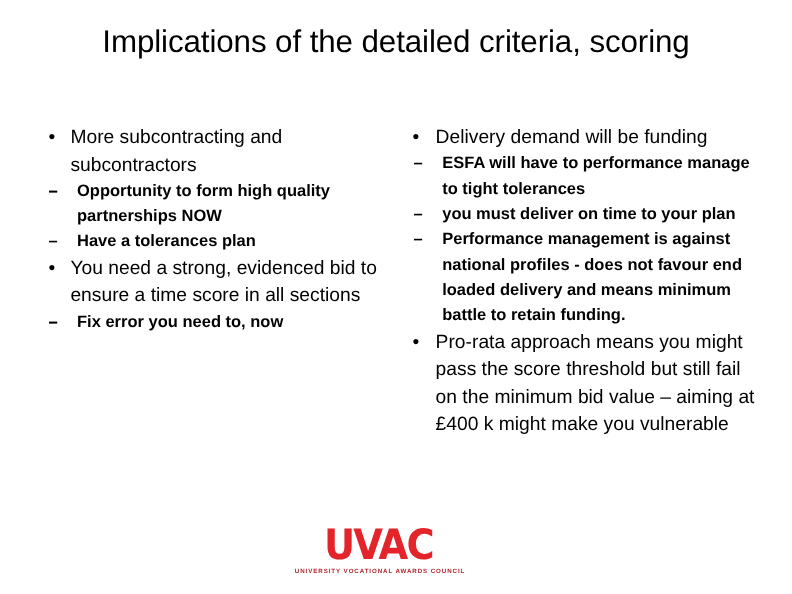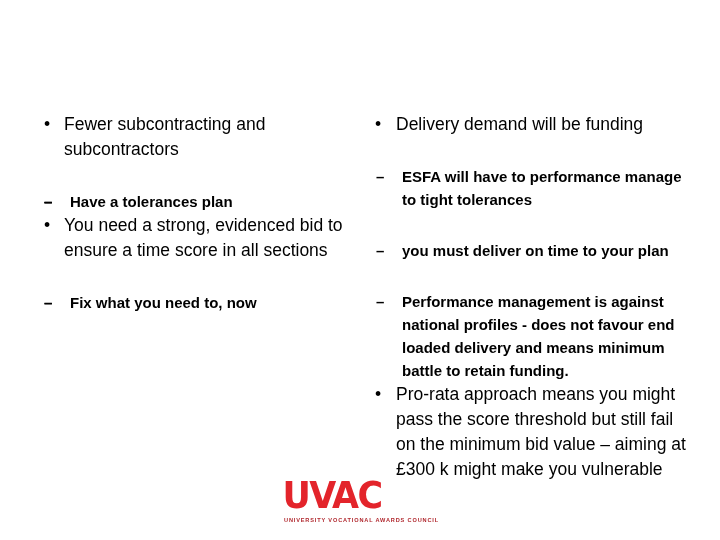--- a/index.html
+++ b/index.html
@@ -99,43 +99,42 @@
   li.b2 > .marker {
     position: absolute;
     left: 8px;
     top: 0;
     font-size: 15px;
     line-height: 23px;
     font-weight: 700;
   }
   li.b2 > .txt {
     display: block;
-    margin-top: 28px;
   }
 
   
   .sub-wrap { margin: 0; padding: 0; }
 
   
   .gap-before-b1 { margin-top: 2px; }
 
   
   .column-right li.b1 { padding-left: 30px; }
   .column-right li.b1 > .marker { left: 9px; }
   .column-right li.b2 { padding-left: 36px; }
   .column-right li.b2 > .marker { left: 10px; }
 
   
   .logo {
     position: absolute;
-    left: 284px;
+    left: 268px;
     top: 476px;
     width: 152px;
     height: 46px;
-    text-align: left;
+    text-align: center;
   }
   .logo-word {
     display: block;
     font-family: "DejaVu Sans", sans-serif;
     font-size: 38px;
     line-height: 38px;
     font-weight: 700;
     font-stretch: condensed;
     letter-spacing: -1.5px;
     color: #E3242B;
@@ -152,58 +151,60 @@
     color: #B0272D;
     white-space: nowrap;
   }
 </style>
 </head>
 <body>
 
 <div class="slide">
 
   <div class="slide-title">
+    <span class="t-line">Implications of the detailed criteria, scoring</span>
   </div>
 
   <div class="body-columns">
 
     <div class="column column-left">
       <ul class="lvl1">
 
         <li class="b1">
           <span class="marker">•</span>
-          <span class="txt">Fewer subcontracting and subcontractors</span>
+          <span class="txt">More subcontracting and subcontractors</span>
         </li>
         <div class="sub-wrap">
           <ul class="lvl2">
             <li class="b2">
               <span class="marker">–</span>
             </li>
             <li class="b2">
               <span class="marker">–</span>
+              <span class="txt">Opportunity to form high quality partnerships NOW</span>
             </li>
             <li class="b2">
               <span class="marker">–</span>
               <span class="txt">Have a tolerances plan</span>
             </li>
           </ul>
         </div>
 
         <li class="b1 gap-before-b1">
           <span class="marker">•</span>
           <span class="txt">You need a strong, evidenced bid to ensure a time score in all sections</span>
         </li>
         <div class="sub-wrap">
           <ul class="lvl2">
             <li class="b2">
               <span class="marker">–</span>
             </li>
             <li class="b2">
               <span class="marker">–</span>
-              <span class="txt">Fix what you need to, now</span>
+              <span class="txt">Fix error you need to, now</span>
             </li>
           </ul>
         </div>
 
       </ul>
     </div>
 
     <div class="column column-right">
       <ul class="lvl1">
 
@@ -223,21 +224,21 @@
             </li>
             <li class="b2">
               <span class="marker">–</span>
               <span class="txt">Performance management is against national profiles  - does not favour end loaded delivery and means minimum battle to retain funding.</span>
             </li>
           </ul>
         </div>
 
         <li class="b1 gap-before-b1">
           <span class="marker">•</span>
-          <span class="txt">Pro-rata approach means you might pass the score threshold but still fail on the minimum bid value – aiming at £300 k might make you vulnerable</span>
+          <span class="txt">Pro-rata approach means you might pass the score threshold but still fail on the minimum bid value – aiming at £400 k might make you vulnerable</span>
         </li>
 
       </ul>
     </div>
 
   </div>
 
   <div class="logo">
     <span class="logo-word">UVAC</span>
     <span class="logo-tag">UNIVERSITY VOCATIONAL AWARDS COUNCIL</span>

